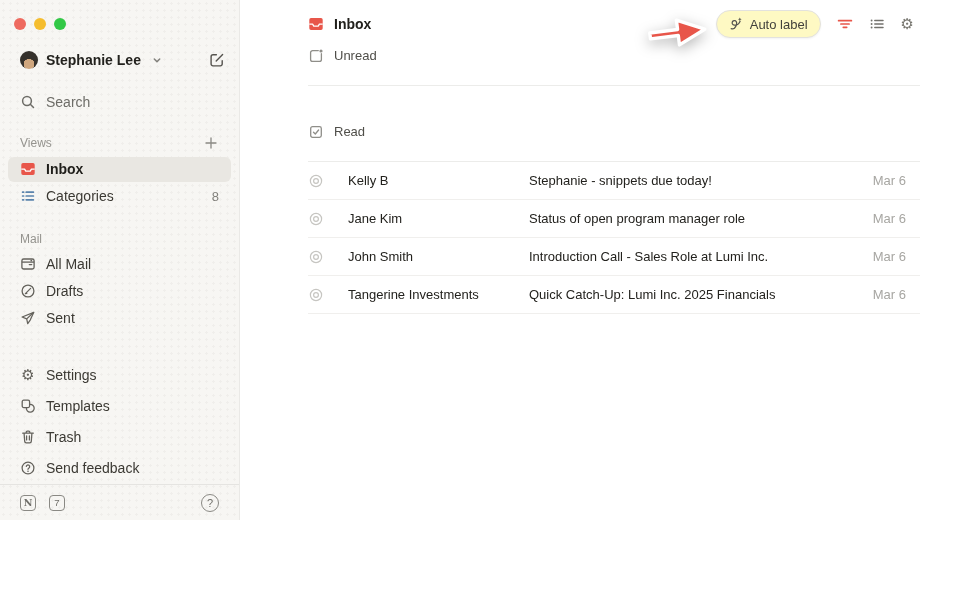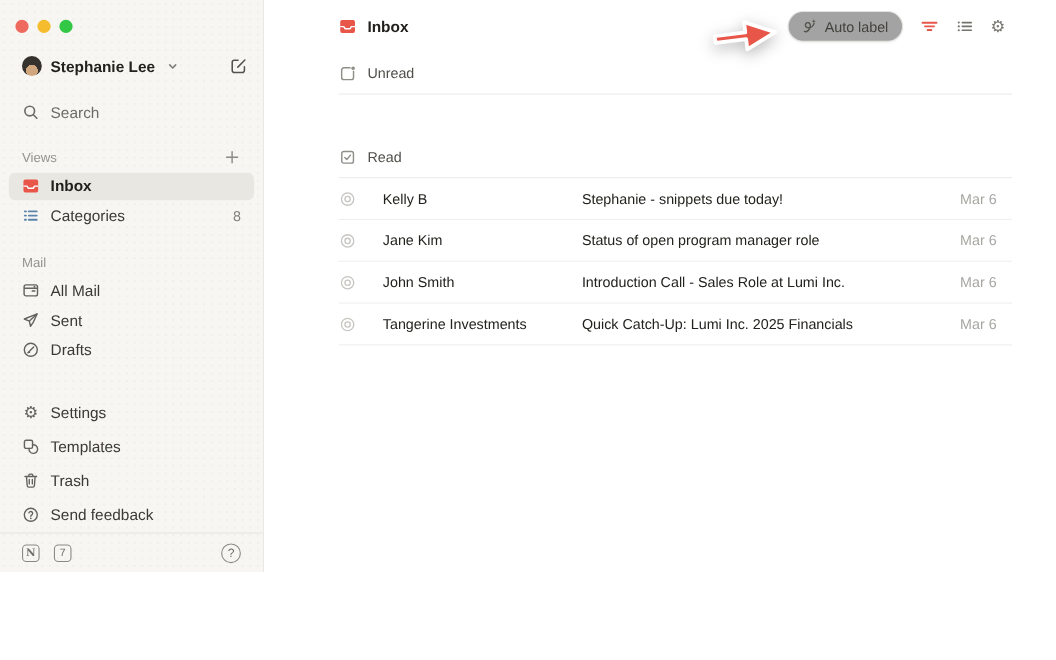--- a/index.html
+++ b/index.html
@@ -53,27 +53,27 @@
   .help-circle{margin-left:auto;width:18px;height:18px;border:1.4px solid #8a8984;border-radius:50%;
     display:grid;place-items:center;font-size:11px;color:#6f6e69}
 
   
   .main{flex:1;position:relative;background:#fff}
   .main-header{height:48px;display:flex;align-items:center;padding:0 46px 0 68px}
   .title-group{display:flex;align-items:center;gap:10px}
   .page-title{font-size:14px;font-weight:600;color:#21201c}
   .header-controls{margin-left:auto;display:flex;align-items:center;gap:16px}
   .auto-label-btn{display:flex;align-items:center;gap:7px;border:1px solid #e3e2de;border-radius:14px;
-    padding:5px 12px 5px 10px;font-size:13px;color:#42413c;background:#a3a3a3;
+    padding:5px 12px 5px 10px;font-size:13px;color:#42413c;background:#fef9c3;
     box-shadow:0 1px 2px rgba(0,0,0,.05);cursor:default;white-space:nowrap}
   .hdr-gear{font-family:"DejaVu Sans",sans-serif;font-size:15px;color:#77766f;line-height:16px}
 
   .arrow-wrap{position:absolute;left:405px;top:10px;filter:drop-shadow(0 4px 7px rgba(0,0,0,.28));pointer-events:none}
 
-  .section-row{display:flex;align-items:center;gap:10px;height:38px;margin:0 40px 0 68px;
+  .section-row{display:flex;align-items:flex-start;gap:10px;height:38px;margin:0 40px 0 68px;
     border-bottom:1px solid #ececea;font-size:13px;color:#4f4e49;cursor:default}
   .section-gap{height:38px}
 
   .email-row{display:grid;grid-template-columns:16px 157px 1fr auto;gap:24px;align-items:center;
     height:38px;margin:0 40px 0 68px;border-bottom:1px solid #f0efed;font-size:13px;cursor:default}
   .sender,.subject{color:#23221e;white-space:nowrap;overflow:hidden;text-overflow:ellipsis}
   .date{color:#a7a6a2;padding-right:14px}
 </style>
 </head>
 <body>
@@ -138,32 +138,32 @@
       <rect x="1.9" y="3" width="12.2" height="10" rx="1.8" fill="none" stroke="currentColor" stroke-width="1.3"></rect>
       <path d="M1.9 6.1h12.2" stroke="currentColor" stroke-width="1.3"></path>
       <circle cx="11.3" cy="4.6" r=".9" fill="currentColor"></circle>
       <path d="M9.3 8.6h2.4" stroke="currentColor" stroke-width="1.3" stroke-linecap="round"></path>
     </svg>
     <span>All Mail</span>
   </div>
 
   <div class="nav-item">
     <svg class="icon16 sideicon" viewBox="0 0 16 16">
+      <circle cx="8" cy="8" r="5.9" fill="none" stroke="currentColor" stroke-width="1.3"></circle>
+      <path d="M5.4 10.6l5.2-5.2M5.4 10.6l1.4-.3" fill="none" stroke="currentColor" stroke-width="1.3" stroke-linecap="round"></path>
+    </svg>
+    <span>Drafts</span>
+  </div>
+
+  <div class="nav-item">
+    <svg class="icon16 sideicon" viewBox="0 0 16 16">
       <path d="M13.8 2.3L2.1 7l4.6 1.9 1 4.7 2.5-3.5 3.6-7.8z" fill="none" stroke="currentColor" stroke-width="1.25" stroke-linejoin="round"></path>
       <path d="M6.7 8.9l7.1-6.6" fill="none" stroke="currentColor" stroke-width="1.25"></path>
     </svg>
     <span>Sent</span>
-  </div>
-
-  <div class="nav-item">
-    <svg class="icon16 sideicon" viewBox="0 0 16 16">
-      <circle cx="8" cy="8" r="5.9" fill="none" stroke="currentColor" stroke-width="1.3"></circle>
-      <path d="M5.4 10.6l5.2-5.2M5.4 10.6l1.4-.3" fill="none" stroke="currentColor" stroke-width="1.3" stroke-linecap="round"></path>
-    </svg>
-    <span>Drafts</span>
   </div>
 
   <div class="tools-group">
     <div class="nav-item">
       <span class="gear-glyph">⚙</span>
       <span>Settings</span>
     </div>
     <div class="nav-item">
       <svg class="icon16 sideicon" viewBox="0 0 16 16">
         <rect x="2.2" y="2.2" width="7.4" height="7.4" rx="1.5" fill="none" stroke="currentColor" stroke-width="1.3"></rect>

